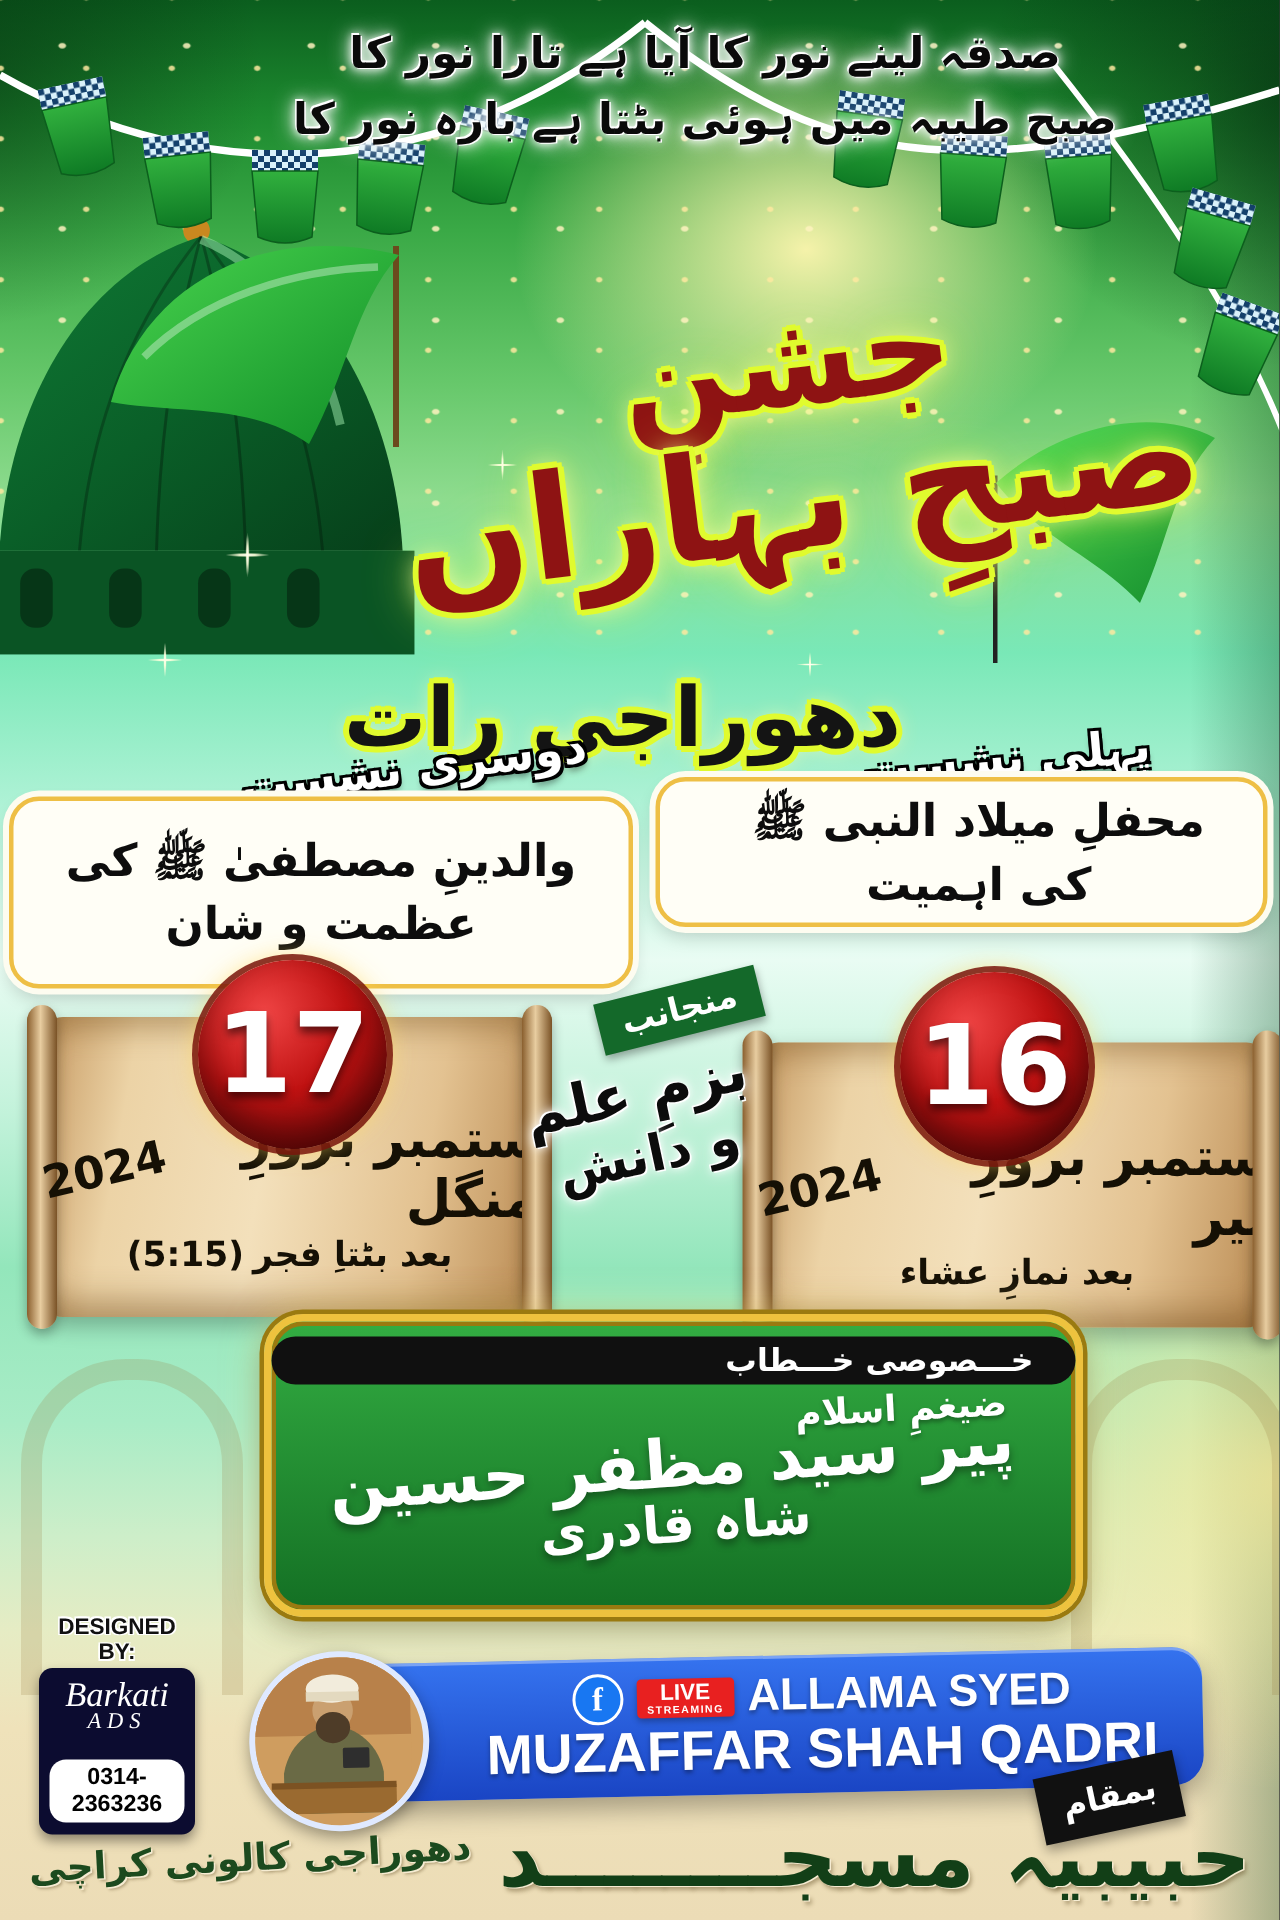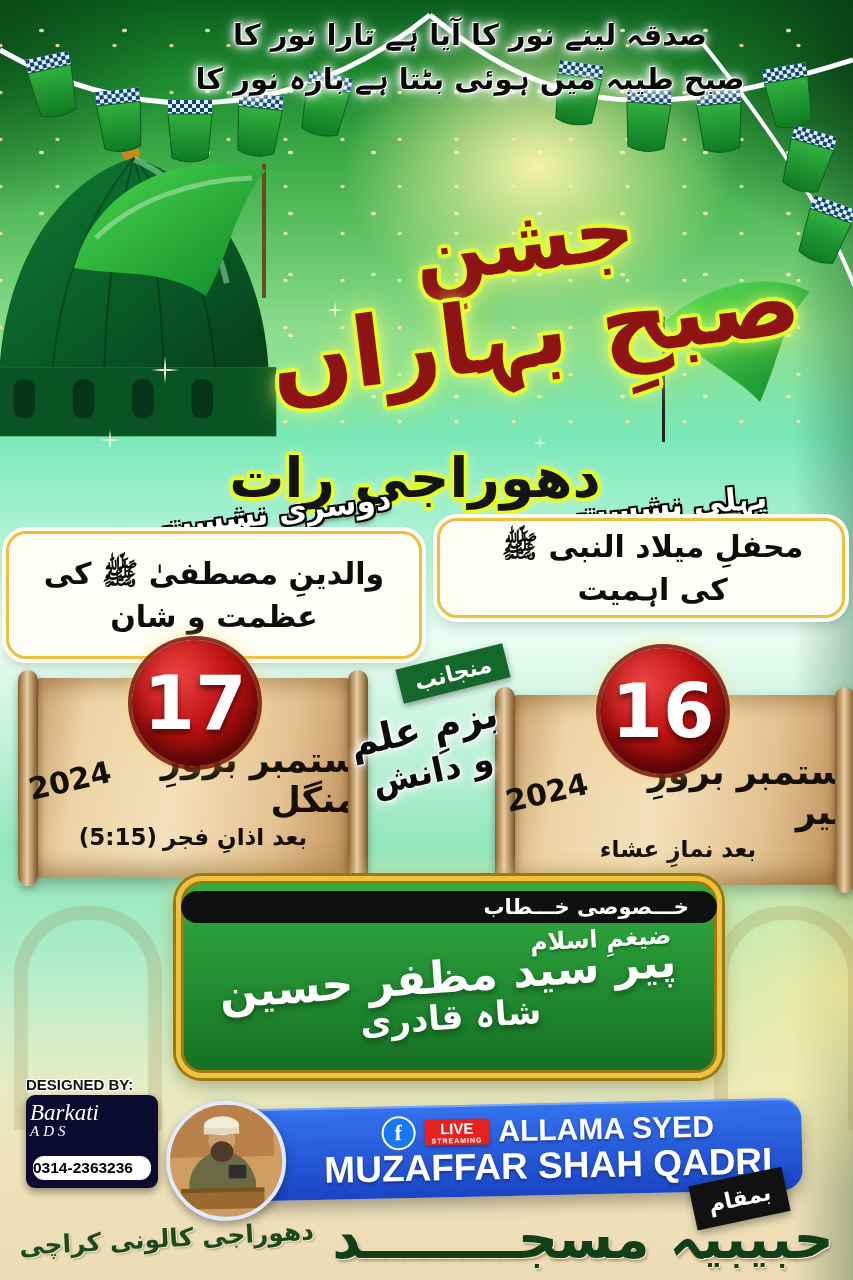--- a/index.html
+++ b/index.html
@@ -147,21 +147,21 @@
     align-self:flex-end;margin:2px 46px 0 0;color:#fff;font-size:24px;font-weight:800;
     direction:rtl;transform:rotate(-3deg);text-shadow:0 2px 3px rgba(0,0,0,.35);
   }
   .speaker-name{
     text-align:center;color:#fff;transform:rotate(-4deg);direction:rtl;line-height:1.1;
     text-shadow:0 3px 6px rgba(0,0,0,.4);
   }
   .speaker-name .n1{font-size:44px;font-weight:800;}
   .speaker-name .n2{font-size:34px;font-weight:800;margin-top:-2px;}
   
-  .designer{left:26px;top:1076px;width:132px;text-align:left;font-family:"Liberation Sans",sans-serif;}
+  .designer{left:26px;top:1076px;width:104px;text-align:center;font-family:"Liberation Sans",sans-serif;}
   .designer .lbl{
     font-size:15px;font-weight:800;color:#111;
     text-shadow:1px 1px 0 #fff,-1px -1px 0 #fff,1px -1px 0 #fff,-1px 1px 0 #fff;
   }
   .designer .card{
     background:#0c0c30;border-radius:9px;padding:5px 4px 8px;margin-top:2px;
     box-shadow:0 4px 8px rgba(0,0,0,.4);
   }
   .designer .brand{font-family:Liberation Serif, serif;font-style:italic;font-size:23px;color:#fff;}
   .designer .brand-sub{font-family:"Liberation Serif",serif;font-style:italic;font-size:15px;color:#fff;letter-spacing:4px;margin-top:-3px;}
@@ -374,21 +374,21 @@
     <span>16</span>
   </div>
 
   <div class="abs scroll scroll-17">
     <div class="scroll-content">
       <div class="date-row">
         <span class="weekday">ستمبر بروزِ منگل</span>
         <span class="year">2024</span>
       </div>
       <div class="time-row">
-        <span>بعد اذانِ فجر</span>
+        <span>بعد بٹتاِ فجر</span>
         <span dir="ltr">(5:15)</span>
       </div>
     </div>
   </div>
   <div class="abs day-circle circ-17">
     <span>17</span>
   </div>
 
   <div class="abs org-badge">منجانب</div>
   <div class="abs org-name rtl">

